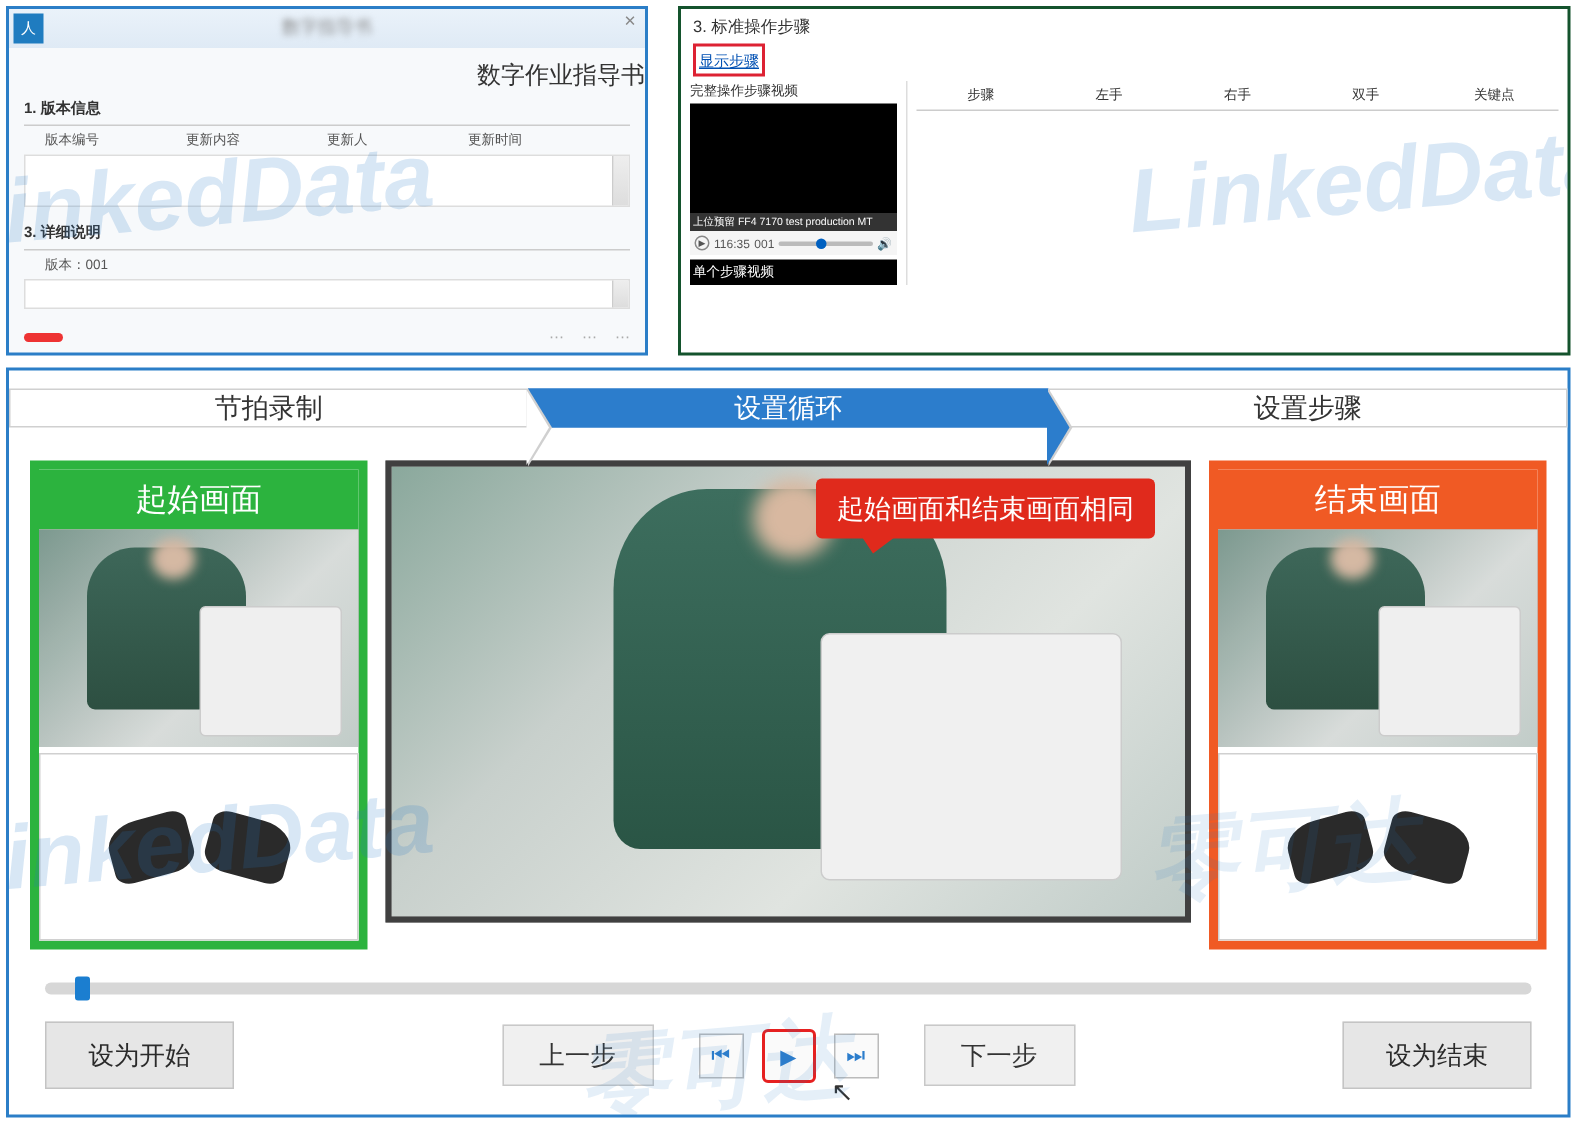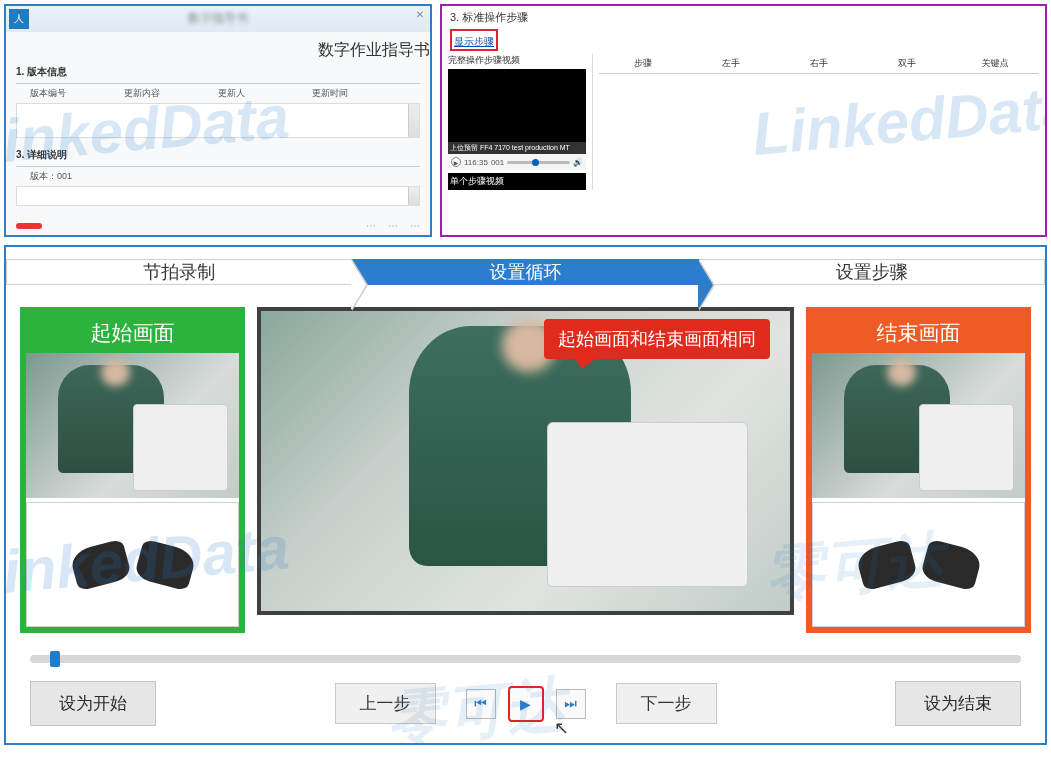--- a/index.html
+++ b/index.html
@@ -1,21 +1,21 @@
 <!DOCTYPE html>
 <html><head>
 <meta charset="utf-8">
 <style>
 * { box-sizing: border-box; margin: 0; padding: 0; }
 body { font-family: "Microsoft YaHei", Arial, sans-serif; background: #fff; width: 1051px; height: 759px; position: relative; overflow: hidden; }
 
 
 .top-row { display: flex; gap: 8px; padding: 4px; }
 .panel-a { width: 428px; height: 233px; border: 2px solid #2b7ec7; background: #f7f9fb; position: relative; overflow: hidden; }
-.panel-b { flex: 1; height: 233px; border: 2px solid #a21caf; background: #fff; position: relative; overflow: hidden; }
+.panel-b { flex: 1; height: 233px; border: 2px solid #14532d; background: #fff; position: relative; overflow: hidden; margin-left: 12px; }
 
 
 .pa-title { background: linear-gradient(#eaf2fa,#dfeaf5); height: 26px; position: relative; }
 .pa-title .icon-sq { width: 20px; height: 20px; background: #1f7cc0; position: absolute; left: 3px; top: 3px; display: flex; align-items:center; justify-content:center; color:#fff; font-size:10px; }
 .pa-title .blur { position:absolute; left:50%; transform:translateX(-50%); top:4px; color:#888; filter: blur(2px); font-size: 12px; }
 .pa-title .close { position:absolute; right:3px; top:2px; width:14px; height:14px; color:#888; font-size:10px; text-align:center; line-height:14px; cursor:pointer; }
 .pa-subtitle { text-align:right; font-size: 16px; color:#333; margin-top: 8px; }
 .pa-section { font-size: 10px; color:#333; padding: 4px 10px; font-weight:bold; }
 .pa-line { height:1px; background:#ccc; margin: 0 10px; }
 .pa-row { display:flex; font-size: 9px; color:#555; padding: 3px 24px; }

